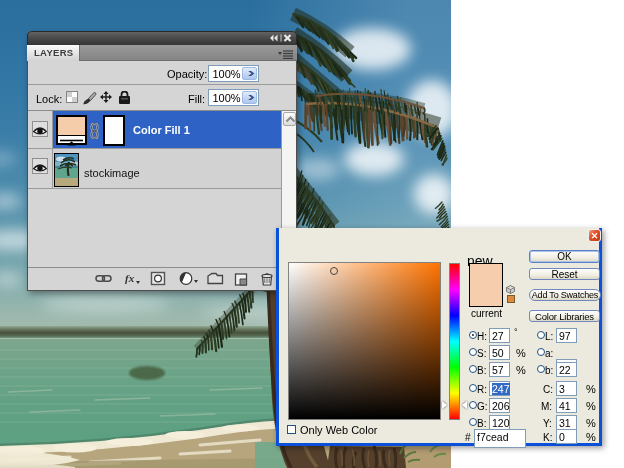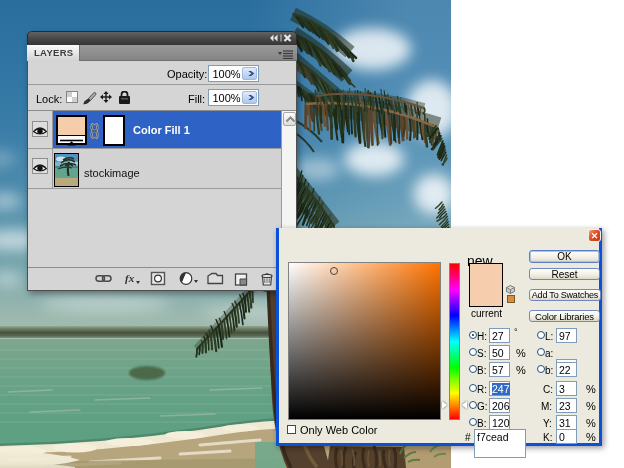--- a/index.html
+++ b/index.html
@@ -95,29 +95,29 @@
 #newlbl { left:188px; top:25px; font-size:14px; }
 #swatch { left:190px; top:35px; width:34px; height:44px; border:1px solid #000; background:#f7cead; }
 #curlbl { left:192px; top:80px; font-size:10px; }
 #cube { left:227px; top:57px; }
 #websq { left:228px; top:67px; width:8px; height:8px; background:#dd8b3e; border:1px solid #7a5a28; }
 .btn { position:absolute; left:250px; width:71px; height:12px; border:1px solid #7187c0; border-radius:3px;
   background:linear-gradient(180deg,#fefefc 0%,#f1efe4 60%,#ddd9c6 100%);
   font-size:10px; text-align:center; line-height:11px; color:#000; white-space:nowrap; }
 #okbtn { top:22px; height:13px; border:1px solid #5a7ec7; box-shadow:0 0 0 1px #a9c4e4 inset; }
 #resetbtn { top:40px; }
-#addbtn { top:61px; width:72px; font-size:9px; letter-spacing:-0.2px; }
+#addbtn { top:61px; width:72px; font-size:9px; letter-spacing:-0.2px;border-radius:6px; }
 #libbtn { top:82px; font-size:9.5px; letter-spacing:-0.2px; }
 .radio { position:absolute; width:8px; height:8px; border:1px solid #1d5281; border-radius:50%; background:#fff; }
 .rdot { position:absolute; left:1.8px; top:1.8px; width:2.6px; height:2.6px; border-radius:50%; background:#222; }
 .flabel { position:absolute; font-size:10px; }
 .ffield { position:absolute; width:21px; height:15px; background:#fff; border:1px solid #7f9db9;
   font-size:10.5px; line-height:14px; padding-left:2px; }
 .funit { position:absolute; font-size:11px; }
-#hexfield { left:195px; top:201px; width:52px; height:29px; }
+#hexfield { left:195px; top:201px; width:52px; height:19px; }
 #cbox { left:8px; top:197px; width:9px; height:9px; background:#fff; border:1px solid #1d5281; }
 #cboxlbl { left:21px; top:196px; }
 </style>
 </head>
 <body>
 <div id="stage">
 
   <div id="photo" class="abs">
     <div id="sky" class="abs"></div>
     <div class="cloud abs" style="left:333px;top:28px;width:78px;height:42px;"></div>
@@ -759,21 +759,21 @@
     <div class="radio" style="left:258px;top:120px;"></div>
     <div class="flabel" style="left:266px;top:120px;">a:</div>
     <div class="ffield" style="left:277px;top:131px;">11</div>
     <div class="radio" style="left:258px;top:137px;"></div>
     <div class="flabel" style="left:266px;top:137px;">b:</div>
     <div class="ffield" style="left:277px;top:134px;">22</div>
     <div class="flabel" style="left:264px;top:156px;">C:</div>
     <div class="ffield" style="left:277px;top:153px;">3</div>
     <div class="funit" style="left:307px;top:155px;">%</div>
     <div class="flabel" style="left:262px;top:173px;">M:</div>
-    <div class="ffield" style="left:277px;top:170px;">23</div>
+    <div class="ffield" style="left:277px;top:170px;">41</div>
     <div class="funit" style="left:307px;top:172px;">%</div>
     <div class="flabel" style="left:264px;top:190px;">Y:</div>
     <div class="ffield" style="left:277px;top:187px;">31</div>
     <div class="funit" style="left:307px;top:189px;">%</div>
     <div class="flabel" style="left:264px;top:204px;">K:</div>
     <div class="ffield" style="left:277px;top:201px;">0</div>
     <div class="funit" style="left:307px;top:203px;">%</div>
 
     <div id="cbox" class="abs"></div>
     <div id="cboxlbl" class="abs">Only Web Color</div>

